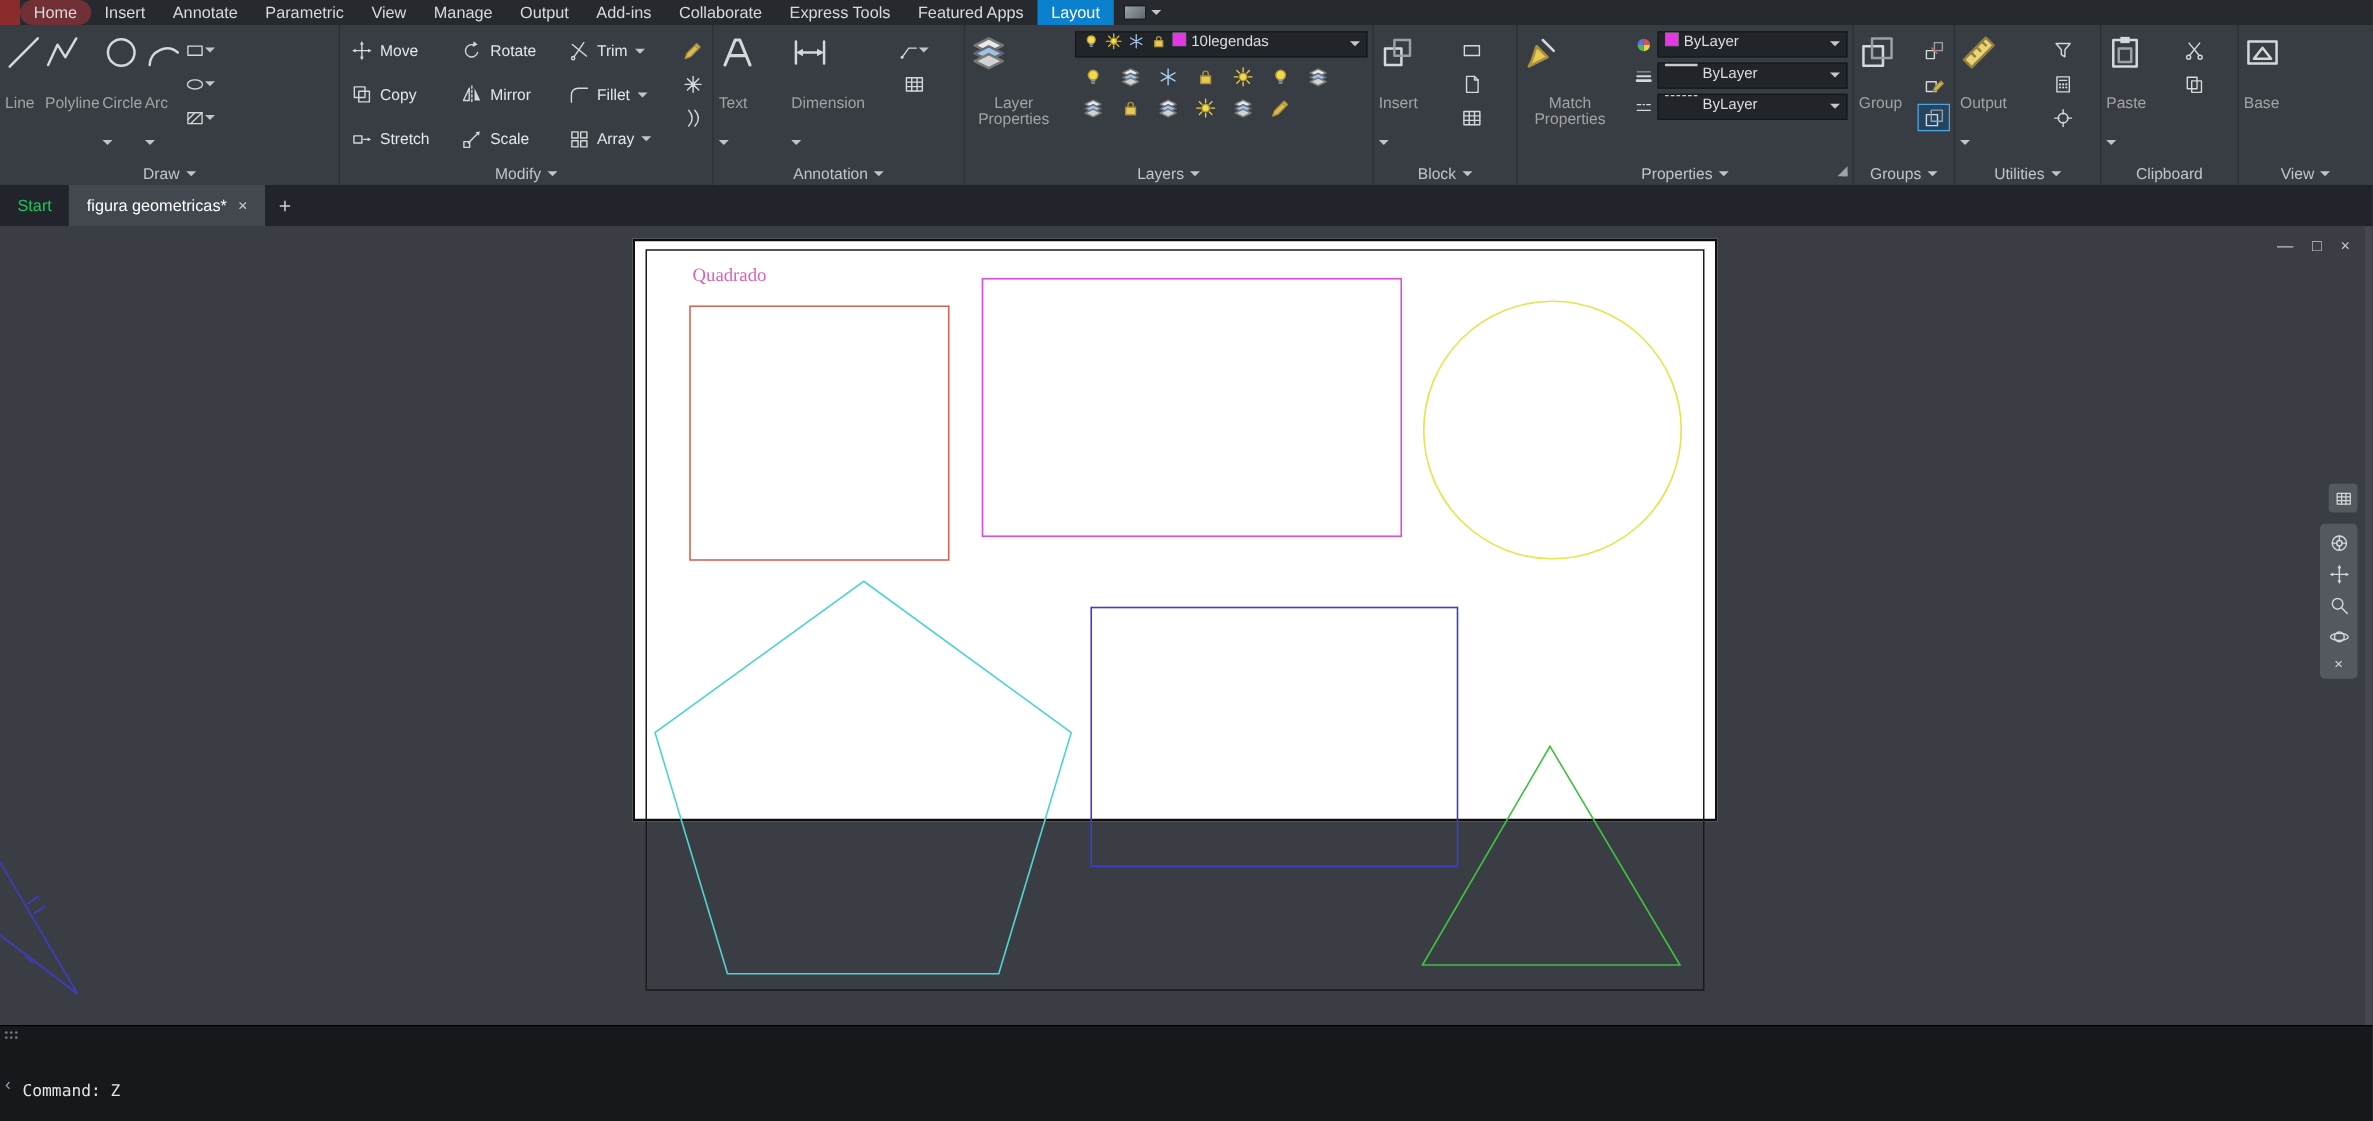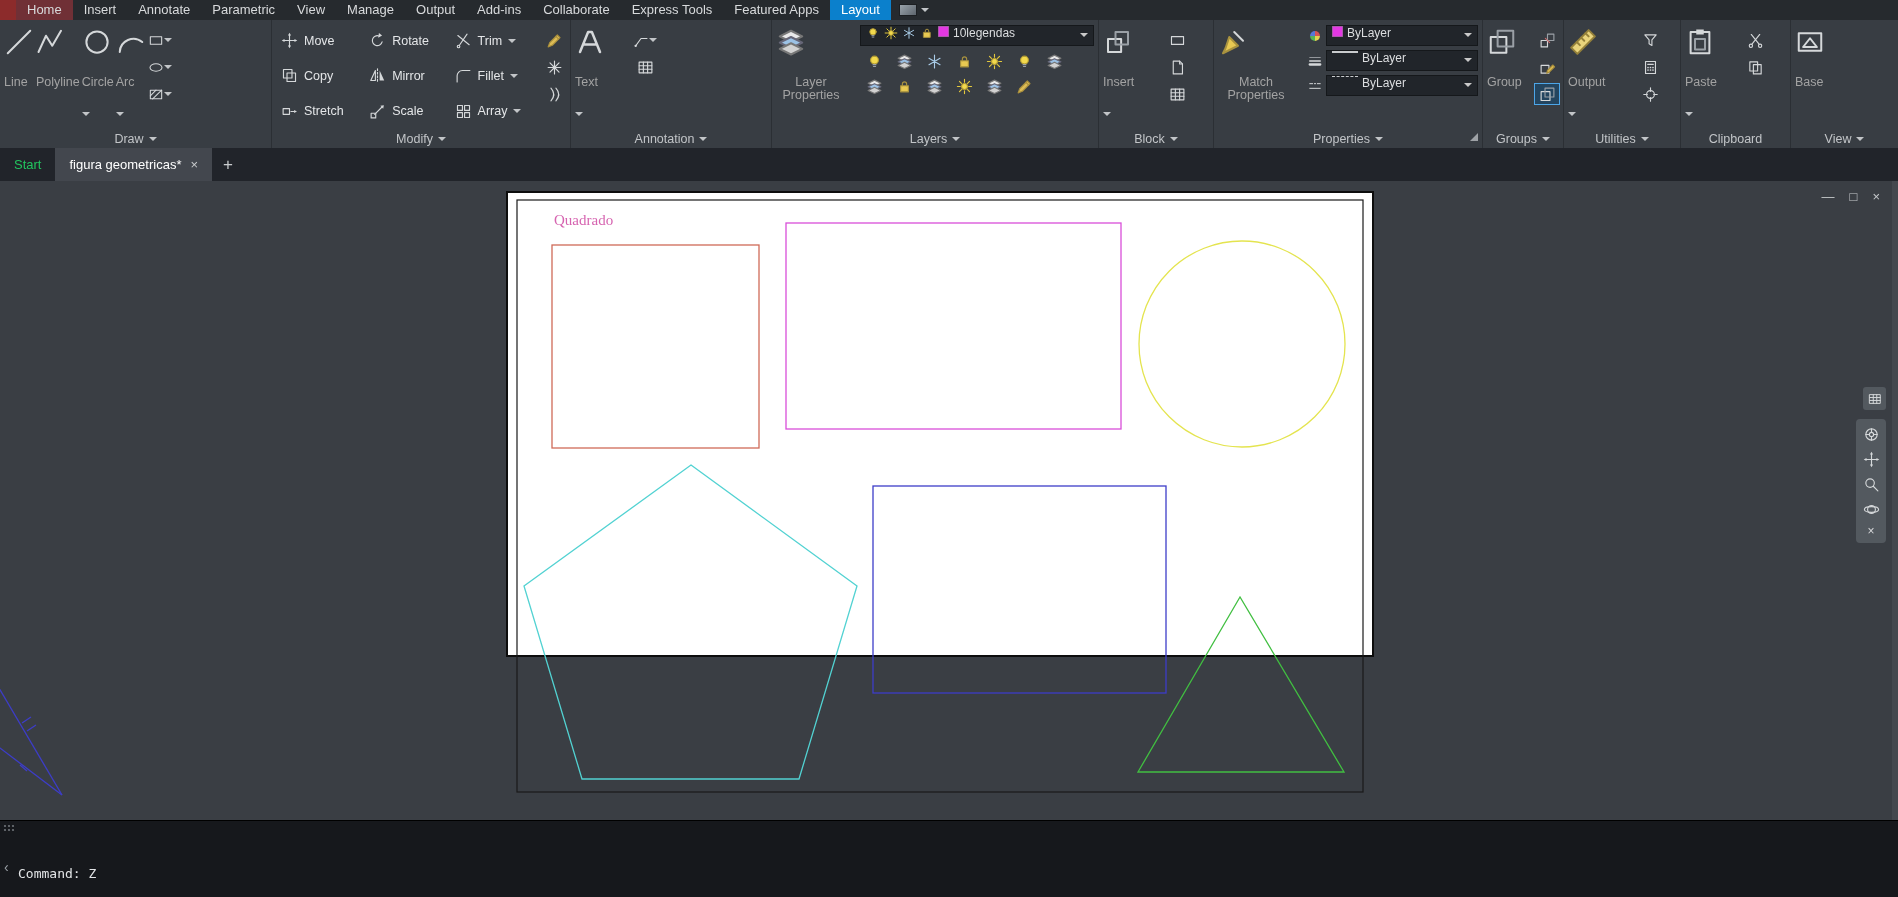--- a/index.html
+++ b/index.html
@@ -11,21 +11,21 @@
   .ic   { width:30px; height:30px; stroke:#d5d8da; fill:none; stroke-width:1.6; stroke-linecap:round; stroke-linejoin:round; }
   .mini { width:17px; height:17px; stroke:#d5d8da; fill:none; stroke-width:1.6; stroke-linecap:round; stroke-linejoin:round; }
   .micro{ width:14px; height:14px; stroke:#d5d8da; fill:none; stroke-width:1.7; stroke-linecap:round; stroke-linejoin:round; }
   .sw   { width:11px; height:11px; }
 
   
   #menubar { position:absolute; top:0; left:0; width:100%; height:20px; background:#262a2e;
              display:flex; align-items:stretch; font-size:13px; color:#d8dadc; z-index:5; }
   #logo-chip { width:16px; background:#8c2b2b; }
   .mtab { padding:0 11px; line-height:20px; white-space:nowrap; cursor:default; }
-  .mtab.home   { background:#703036; }
+  .mtab.home   { background:#703036;border-radius:10px; }
   .mtab.active { background:#0b80cc; color:#fff; }
   .thumb-dd { display:flex; align-items:center; gap:4px; padding:0 8px; }
   .thumb-dd .pic { width:18px; height:12px; background:linear-gradient(135deg,#9aa3ab,#5d656d); border:1px solid #1c1f22; }
 
   
   #ribbon { position:absolute; top:20px; left:0; width:100%; height:128px; background:#383d43; display:flex; }
   .panel { height:100%; display:flex; flex-direction:column; border-right:1px solid #2b2f34; }
   .panel-body { flex:1; display:flex; padding:3px 4px 0; gap:2px; }
   .panel-label { height:19px; display:flex; align-items:center; justify-content:center; gap:5px;
                  color:#c2c5c8; font-size:12.5px; position:relative; }
@@ -444,20 +444,27 @@
 
   <div class="panel" style="width:201px">
     <div class="panel-body">
       <div class="bigbtn" style="width:56px">
         <svg class="ic">
             <use href="#i-textA"></use>
           </svg>
         <span>Text</span>
         <span class="tri"></span>
       </div>
+      <div class="bigbtn" style="width:84px">
+        <svg class="ic">
+            <use href="#i-dim"></use>
+          </svg>
+        <span>Dimension</span>
+        <span class="tri"></span>
+      </div>
       <div class="smallcol">
         <div class="sbtn">
           <svg class="mini">
               <use href="#i-leader"></use>
             </svg>
           <span class="tri"></span>
         </div>
         <div class="sbtn">
           <svg class="mini">
               <use href="#i-table"></use>

